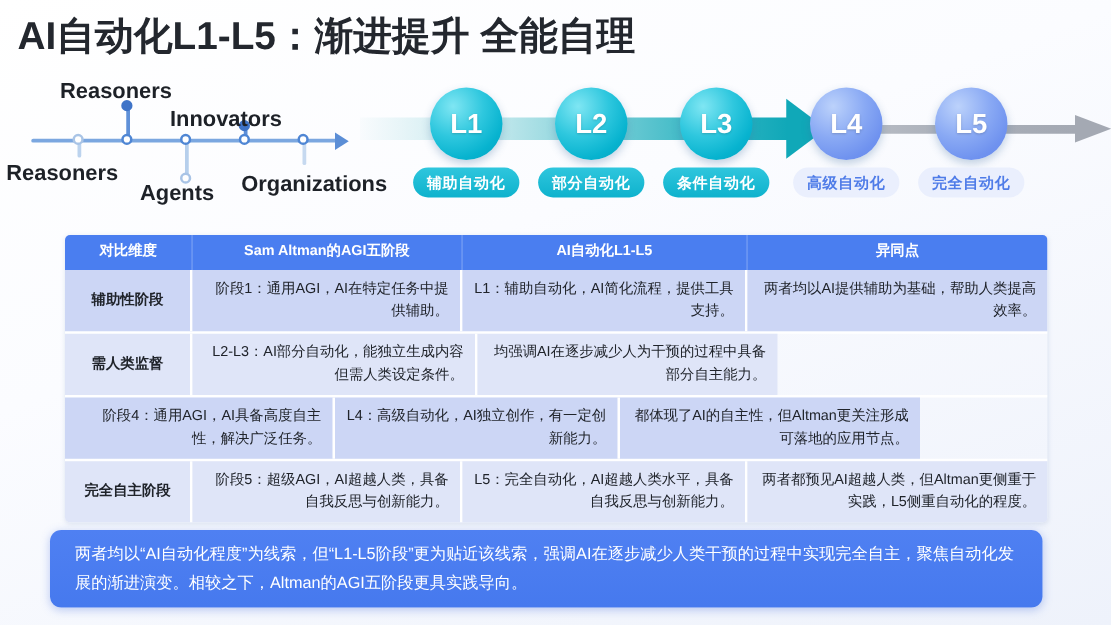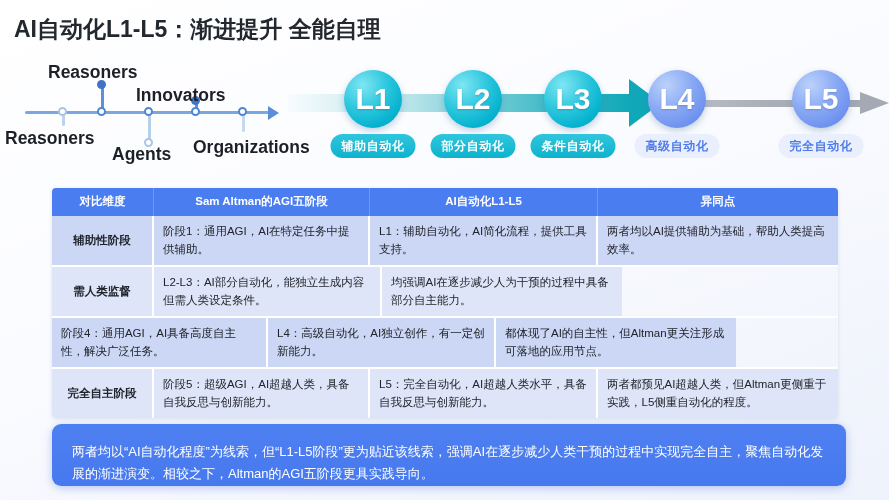--- a/index.html
+++ b/index.html
@@ -15,21 +15,21 @@
     background: linear-gradient(160deg, #ffffff 0%, #fbfcff 40%, #eef2fb 100%);
   }
 
   
   .title-bar {
     position: absolute; left: 0; top: 0;
     width: 889px; height: 58px;
     display: flex; align-items: center;
   }
   .title-text {
-    font-size: 23px;
+    font-size: 31px;
     font-weight: bold;
     color: #23272e;
     letter-spacing: 0px;
     padding-left: 14px;
     white-space: nowrap;
   }
 
   
   .timeline {
     position: absolute;
@@ -114,21 +114,21 @@
     border-top: 11px solid transparent;
     border-bottom: 11px solid transparent;
     border-left: 29px solid #a4a9b3;
   }
   .lvl { position: absolute; top: 12px; }
   .lvl-circle {
     position: relative;
     width: 58px; height: 58px;
     border-radius: 50%;
     display: flex; align-items: center; justify-content: center;
-    font-size: 30px; font-weight: bold; color: #ffffff;
+    font-size: 22px; font-weight: bold; color: #ffffff;
     text-shadow: 0 1px 2px rgba(0,0,0,0.18);
     box-shadow: 0 3px 7px rgba(60,110,160,0.30);
   }
   .lvl-circle.cyan {
     background: radial-gradient(circle at 32% 26%, #7fe6f3 0%, #2ec7de 42%, #07b3cf 72%, #059fbe 100%);
   }
   .lvl-circle.blue {
     background: radial-gradient(circle at 32% 26%, #bcd2fb 0%, #89a9f4 44%, #6f92ef 74%, #6688ec 100%);
   }
   .lvl-pill {
@@ -173,40 +173,40 @@
   .thead .tcell:last-child { border-right: none; }
   .tbody .trow { border-bottom: 2px solid #ffffff; }
   .tbody .trow:last-child { border-bottom: none; }
   .tcell {
     border-right: 2px solid #ffffff;
     padding: 0 9px;
     font-size: 11.5px;
     line-height: 1.55;
     color: #20242b;
     display: flex; align-items: center; justify-content: center;
-    text-align: left;
+    text-align: right;
   }
   .tcell:last-child { border-right: none; }
   .c0 { width: 102px; }
   .c1 { width: 216px; }
   .c2 { width: 228px; }
   .c3 { width: 240px; }
   .tbody .trow .tcell { height: 49px; background: #ccd6f5; }
   .tbody .trow.alt .tcell { background: #dfe5f8; }
   .tbody .c0 { font-weight: bold; font-size: 11.5px; }
 
   
   .banner {
     position: absolute;
-    left: 52px; top: 424px;
+    left: 40px; top: 424px;
     width: 794px; height: 62px;
     background: linear-gradient(to bottom, #4f80f2 0%, #4679ee 100%);
     border-radius: 9px;
     box-shadow: 0 2px 8px rgba(70,110,220,0.35);
-    display: flex; align-items: flex-end;
+    display: flex; align-items: center;
     padding: 0 20px;
   }
   .banner-text {
     font-size: 13px;
     line-height: 1.75;
     color: #ffffff;
     text-align: left;
   }
 </style>
 </head>
@@ -275,21 +275,21 @@
       <div class="lvl-pill cyan">部分自动化</div>
     </div>
     <div class="lvl" style="left:256px;text-align:center;">
       <div class="lvl-circle cyan">L3</div>
       <div class="lvl-pill cyan">条件自动化</div>
     </div>
     <div class="lvl" style="left:360px;">
       <div class="lvl-circle blue">L4</div>
       <div class="lvl-pill pale">高级自动化</div>
     </div>
-    <div class="lvl" style="left:460px;margin-left:44px;">
+    <div class="lvl" style="left:460px;">
       <div class="lvl-circle blue">L5</div>
       <div class="lvl-pill pale">完全自动化</div>
     </div>
   </div>
 
   <div class="table">
     <div class="thead">
       <div class="trow">
         <div class="tcell c0">对比维度</div>
         <div class="tcell c1">Sam Altman的AGI五阶段</div>

